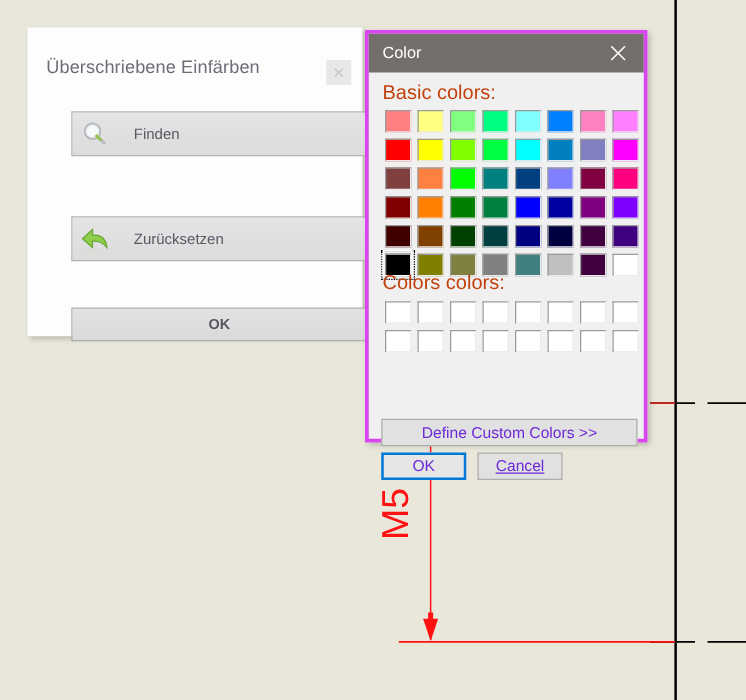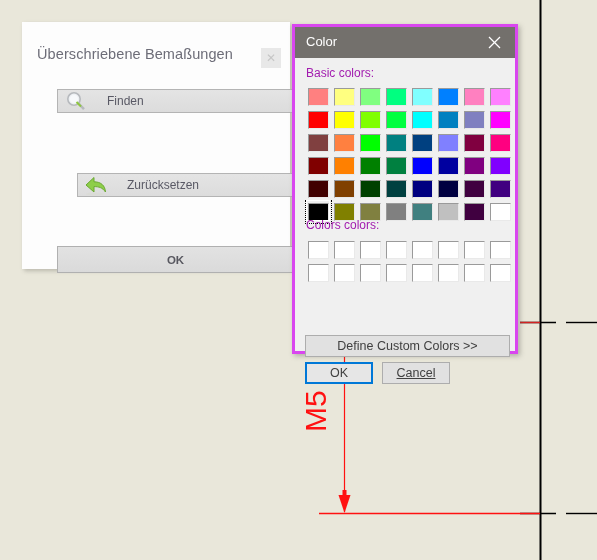--- a/index.html
+++ b/index.html
@@ -25,40 +25,40 @@
     font-size:14.5px;color:#6d6d78;letter-spacing:.1px;
     white-space:nowrap;
   }
   .tooldlg-close{
     position:absolute;right:9px;top:26px;width:20px;height:20px;
     background:#e8e8e8;color:#c6c6c6;font-size:12px;
     display:flex;align-items:center;justify-content:center;
     line-height:1;
   }
   .tbtn{
-    position:absolute;left:35px;width:237px;height:24px;
+    position:absolute;left:35px;width:237px;height:36px;
     background:linear-gradient(#e4e4e4,#dcdcdc);
     border:1px solid #b4b4b4;
     box-sizing:border-box;
     display:flex;align-items:center;
   }
   .tbtn.sel{
     border:2px solid #1878c8;
     background:linear-gradient(#e9e9e9,#e1e1e1);
   }
   .tbtn .ico{
     width:30px;height:24px;margin-left:3px;
     display:flex;align-items:center;justify-content:center;flex:none;
   }
   .tbtn .lbl{
     margin-left:16px;font-size:12px;color:#595965;white-space:nowrap;
   }
   #btn-finden{top:67px;}
   #btn-einfaerben{top:109px;}
-  #btn-zuruecksetzen{top:151px;margin-left:20px;}
+  #btn-zuruecksetzen{top:151px;}
   #btn-ok-tool{
     top:224px;left:35px;width:237px;height:27px;
     justify-content:center;
     background:linear-gradient(#e2e2e2,#dadada);
     border:1px solid #b0b0b0;
   }
   #btn-ok-tool .lbl{margin-left:0;font-size:11.5px;color:#57575f;font-weight:bold;}
 
   
   .colordlg{
@@ -73,21 +73,21 @@
   }
   .colordlg-titlebar .t{
     position:absolute;left:11px;top:7px;font-size:13px;color:#ffffff;
   }
   .colordlg-close{
     position:absolute;right:0;top:0;width:42px;height:31px;
     display:flex;align-items:center;justify-content:center;
   }
   .colordlg-body{position:relative;padding:0;}
   .sect-label{
-    position:absolute;font-size:12px;color:#a21caf;
+    position:absolute;font-size:16px;color:#c2410c;
   }
   #lbl-basic{left:11px;top:8px;}
   #lbl-custom{left:11px;top:160px;}
 
   .swatch-grid{
     position:absolute;left:10px;
     display:grid;grid-template-columns:repeat(8,26px);
     grid-auto-rows:23px;
   }
   #basic-grid{top:27px;}
@@ -107,21 +107,21 @@
   }
   .sw-cell.selected::after{
     content:"";position:absolute;left:1px;top:0px;width:24px;height:21px;
     border:1px solid #fff;box-sizing:border-box;
   }
   .sw-in.empty{background:#ffffff;}
 
   .cbtn{
     position:absolute;
     background:#e1e1e1;border:1px solid #adadad;
-    box-sizing:border-box;font-size:12.5px;color:#404040;
+    box-sizing:border-box;font-size:12.5px;color:#6d28d9;
     display:flex;align-items:center;justify-content:center;
   }
   #btn-define{left:10px;top:277px;width:205px;height:22px;}
   #btn-color-ok{left:10px;top:304px;width:68px;height:22px;
     border:2px solid #0078d7;background:#e6e6e6;}
   #btn-color-cancel{left:87px;top:304px;width:68px;height:22px;text-decoration:underline;}
 </style>
 </head>
 <body>
 
@@ -145,21 +145,21 @@
 
   <line x1="319" y1="513.5" x2="540" y2="513.5" stroke="#ff1111" stroke-width="1.3"></line>
 
   <polygon points="344.5,513 338.5,495 350.5,495" fill="#ff1111"></polygon>
   <rect x="342.5" y="490" width="4" height="8" fill="#ff1111"></rect>
 
   <text id="cad-dim-text" x="0" y="0" transform="translate(326,432) rotate(-90)" fill="#ff1111" font-family="Liberation Sans, sans-serif" font-size="30" font-weight="500" letter-spacing="0">M5</text>
 </svg>
 
 <div class="tooldlg">
-  <div class="tooldlg-title">Überschriebene Bemaßungen</div>
+  <div class="tooldlg-title">Überschriebene Einfärben</div>
   <div class="tooldlg-close">✕</div>
 
   <div class="tbtn" id="btn-finden">
     <span class="ico">
       <svg width="22" height="20" viewBox="0 0 22 20">
         <circle cx="9" cy="8" r="6.2" fill="#eef1f4" stroke="#b6b9bd" stroke-width="1.6"></circle>
         <circle cx="9" cy="8" r="4" fill="#f7f9fb"></circle>
         <line x1="13.4" y1="12.4" x2="19" y2="18.2" stroke="#b6b9bd" stroke-width="2.4"></line>
         <line x1="11.5" y1="11" x2="16" y2="15.5" stroke="#8ec63f" stroke-width="2"></line>
       </svg>

